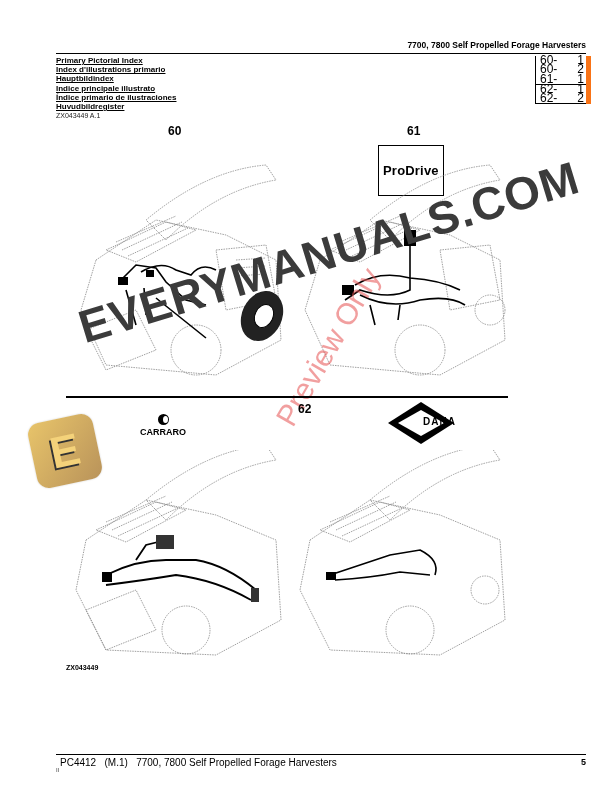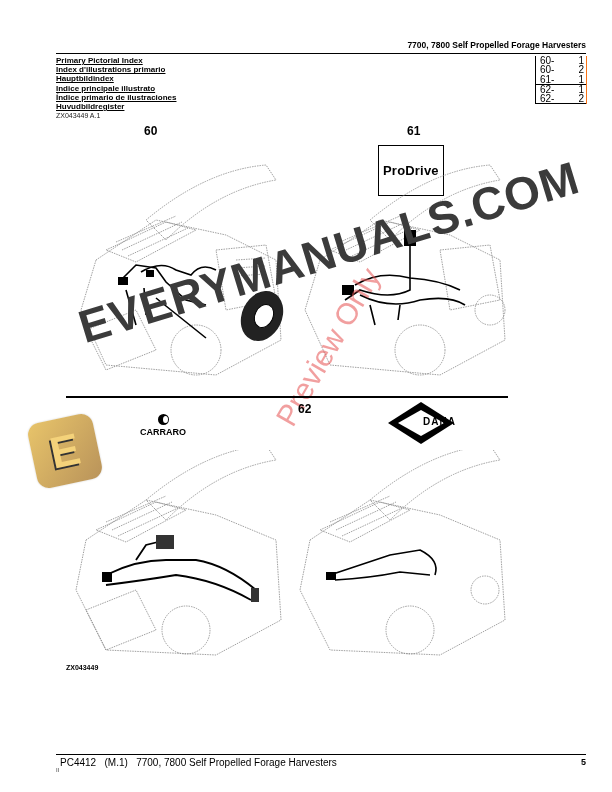--- a/index.html
+++ b/index.html
@@ -3,21 +3,21 @@
 <meta charset="utf-8">
 <style>
   html, body { margin:0; padding:0; background:#fff; }
   body { width:612px; height:792px; position:relative; overflow:hidden; font-family:"Liberation Sans", sans-serif; color:#000; }
   .abs { position:absolute; }
   .hdr-title { left:300px; top:40px; width:286px; text-align:right; font-size:8.5px; font-weight:bold; }
   .hdr-rule { left:56px; top:53px; width:530px; height:1px; background:#000; }
   .index-list { left:56px; top:56px; font-size:8px; font-weight:bold; line-height:9.2px; }
   .index-list div { white-space:nowrap;text-decoration:underline; }
   .fig-ref { left:56px; top:112px; font-size:7px; color:#222; }
-  .ref-table { left:535px; top:56px; width:50px; font-size:10px; border-left:1px solid #000; border-right:1px solid #f97316; }
+  .ref-table { left:535px; top:56px; width:50px; font-size:12px; border-left:1px solid #000; border-right:5px solid #f97316; }
   .ref-row { display:flex; justify-content:space-between; padding:0 2px 0 4px; height:9.3px; line-height:9.3px; }
   .ref-row.sep { border-top:1px solid #000; }
   .ref-table .bottom { border-bottom:1px solid #000; }
   .sec-num { font-size:12px; font-weight:bold; }
   .prodrive { left:378px; top:145px; border:1.5px solid #000; padding:17px 4px; font-size:13px; font-weight:bold; letter-spacing:0.2px; }
   .divider { left:66px; top:396px; width:442px; height:1.5px; background:#000; }
   .carraro { left:140px; top:414px; font-size:9px; font-weight:bold; display:flex; align-items:center; gap:2px;flex-direction:column; }
   .carraro .logo { width:11px; height:11px; border-radius:50%; background:#000; position:relative; }
   .carraro .logo::after { content:""; position:absolute; left:5px; top:2px; width:5px; height:7px; border-radius:50%; background:#fff; }
   .dana { left:386px; top:400px; width:70px; height:46px; }
@@ -64,21 +64,21 @@
   <div class="ref-row sep">
       <span>62-</span>
       <span>1</span>
     </div>
   <div class="ref-row bottom">
       <span>62-</span>
       <span>2</span>
     </div>
 </div>
 
-<div class="abs sec-num" style="left:144px;top:124px;">60</div>
+<div class="abs sec-num" style="left:168px;top:124px;">60</div>
 <div class="abs sec-num" style="left:407px;top:124px;text-align:center;">61</div>
 <div class="abs prodrive">ProDrive</div>
 
 <svg class="illus" style="left:66px;top:150px;" width="240" height="240" viewBox="0 0 240 240">
   <g fill="none" stroke="#888" stroke-width="0.8" stroke-dasharray="1.5 1">
     <path d="M80 70 Q140 20 200 15 L210 30 Q150 40 100 90 Z"></path>
     <path d="M30 110 L90 70 L160 85 L210 110 L215 190 L150 225 L40 215 L15 160 Z"></path>
     <path d="M40 100 L100 72 L130 80 L70 112 Z"></path>
     <path d="M50 92 L110 66 M56 100 L116 72 M62 106 L122 78"></path>
     <path d="M20 180 L70 160 L90 200 L40 220 Z"></path>

